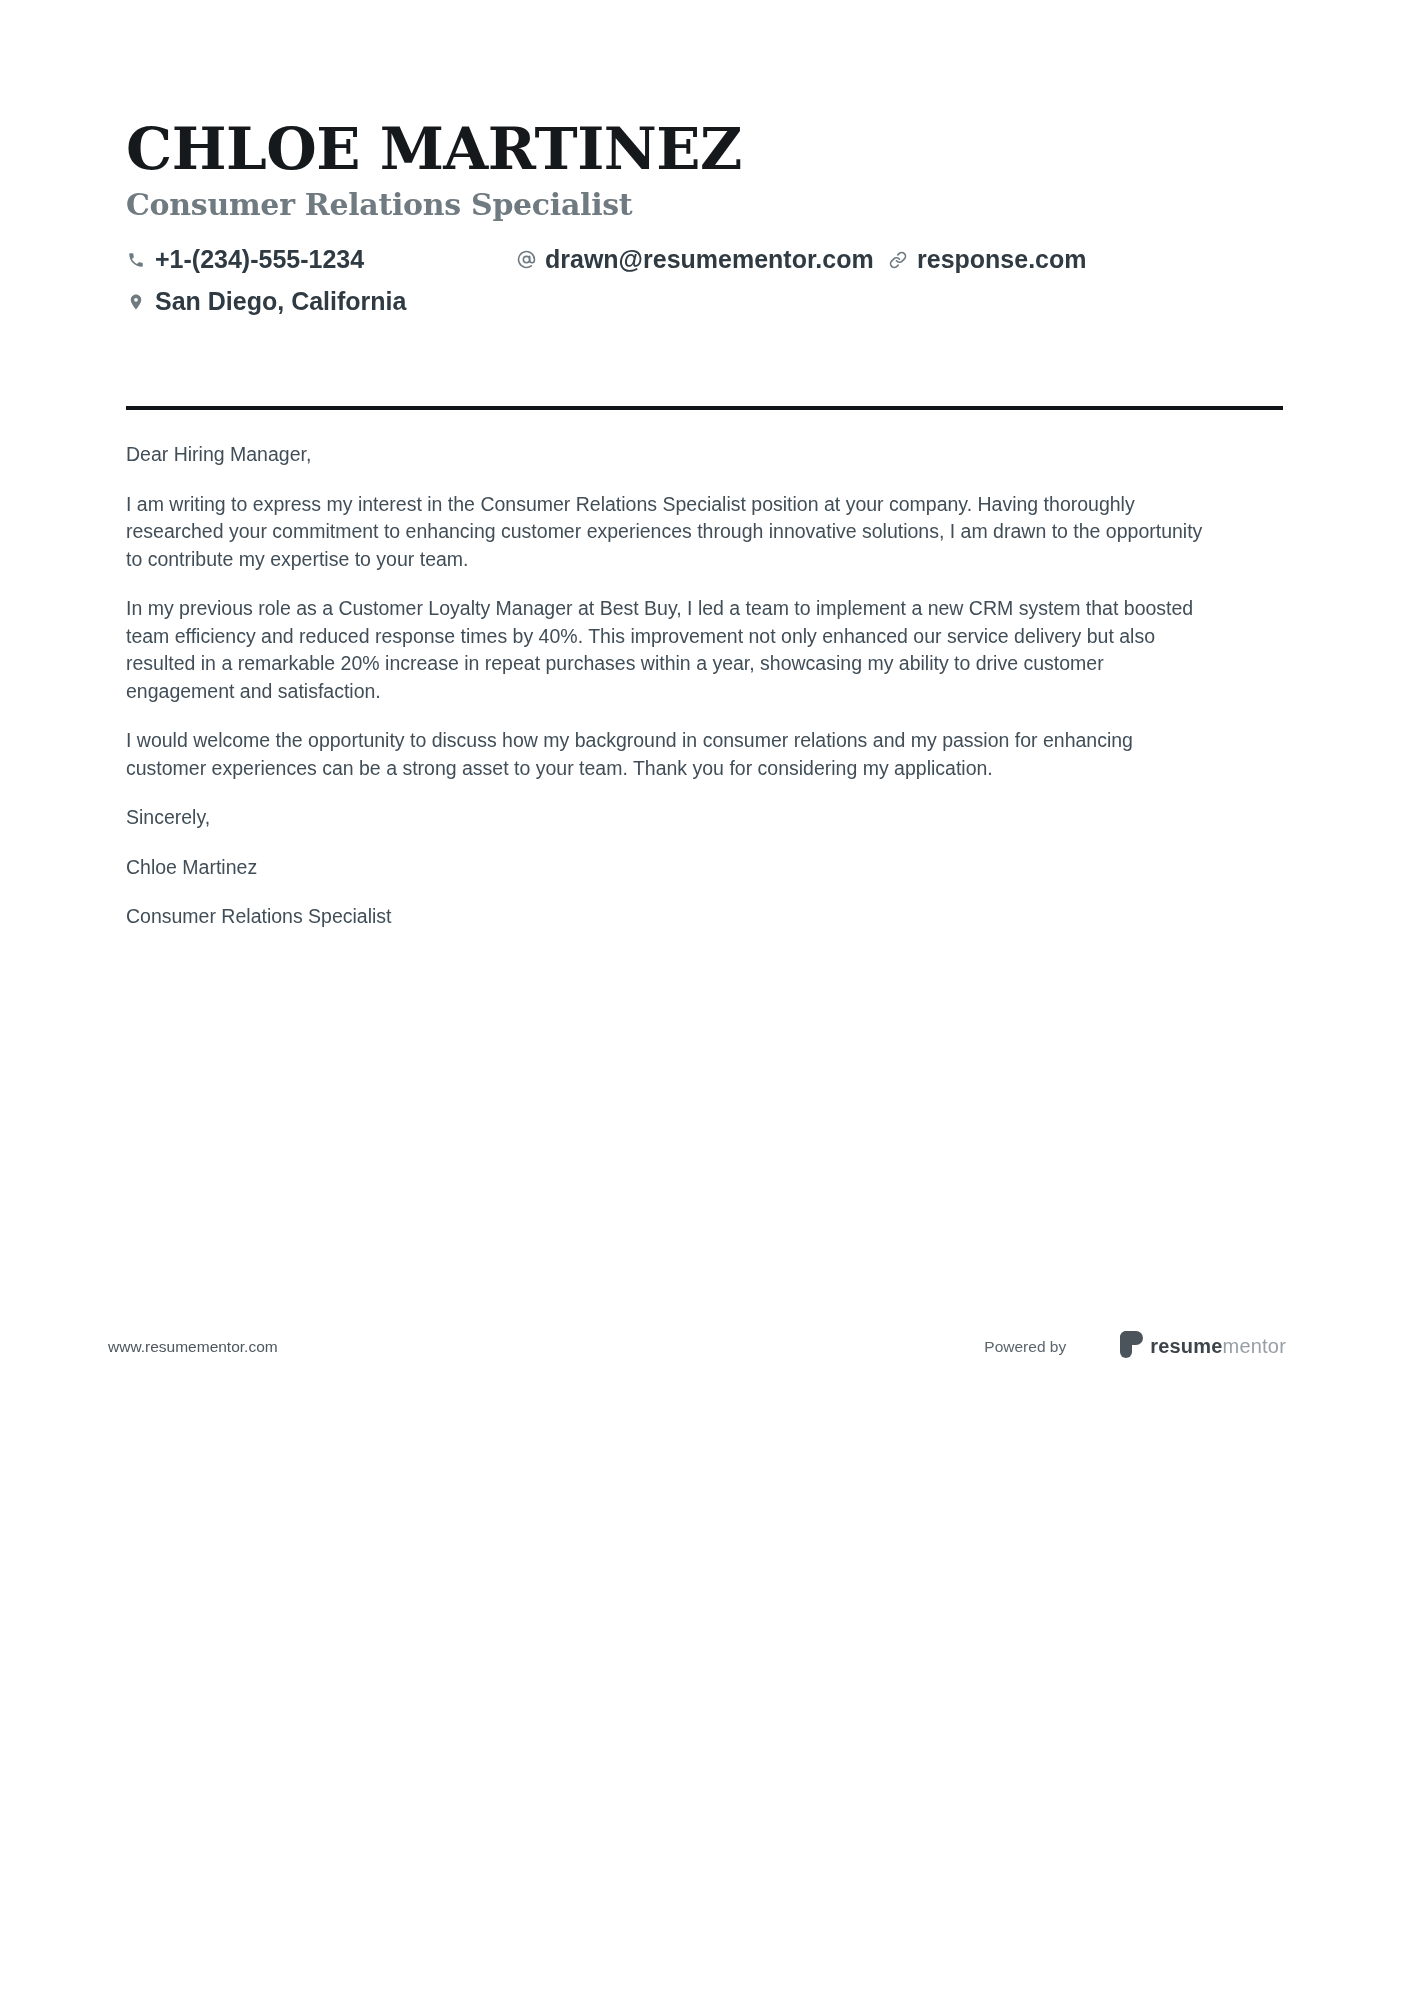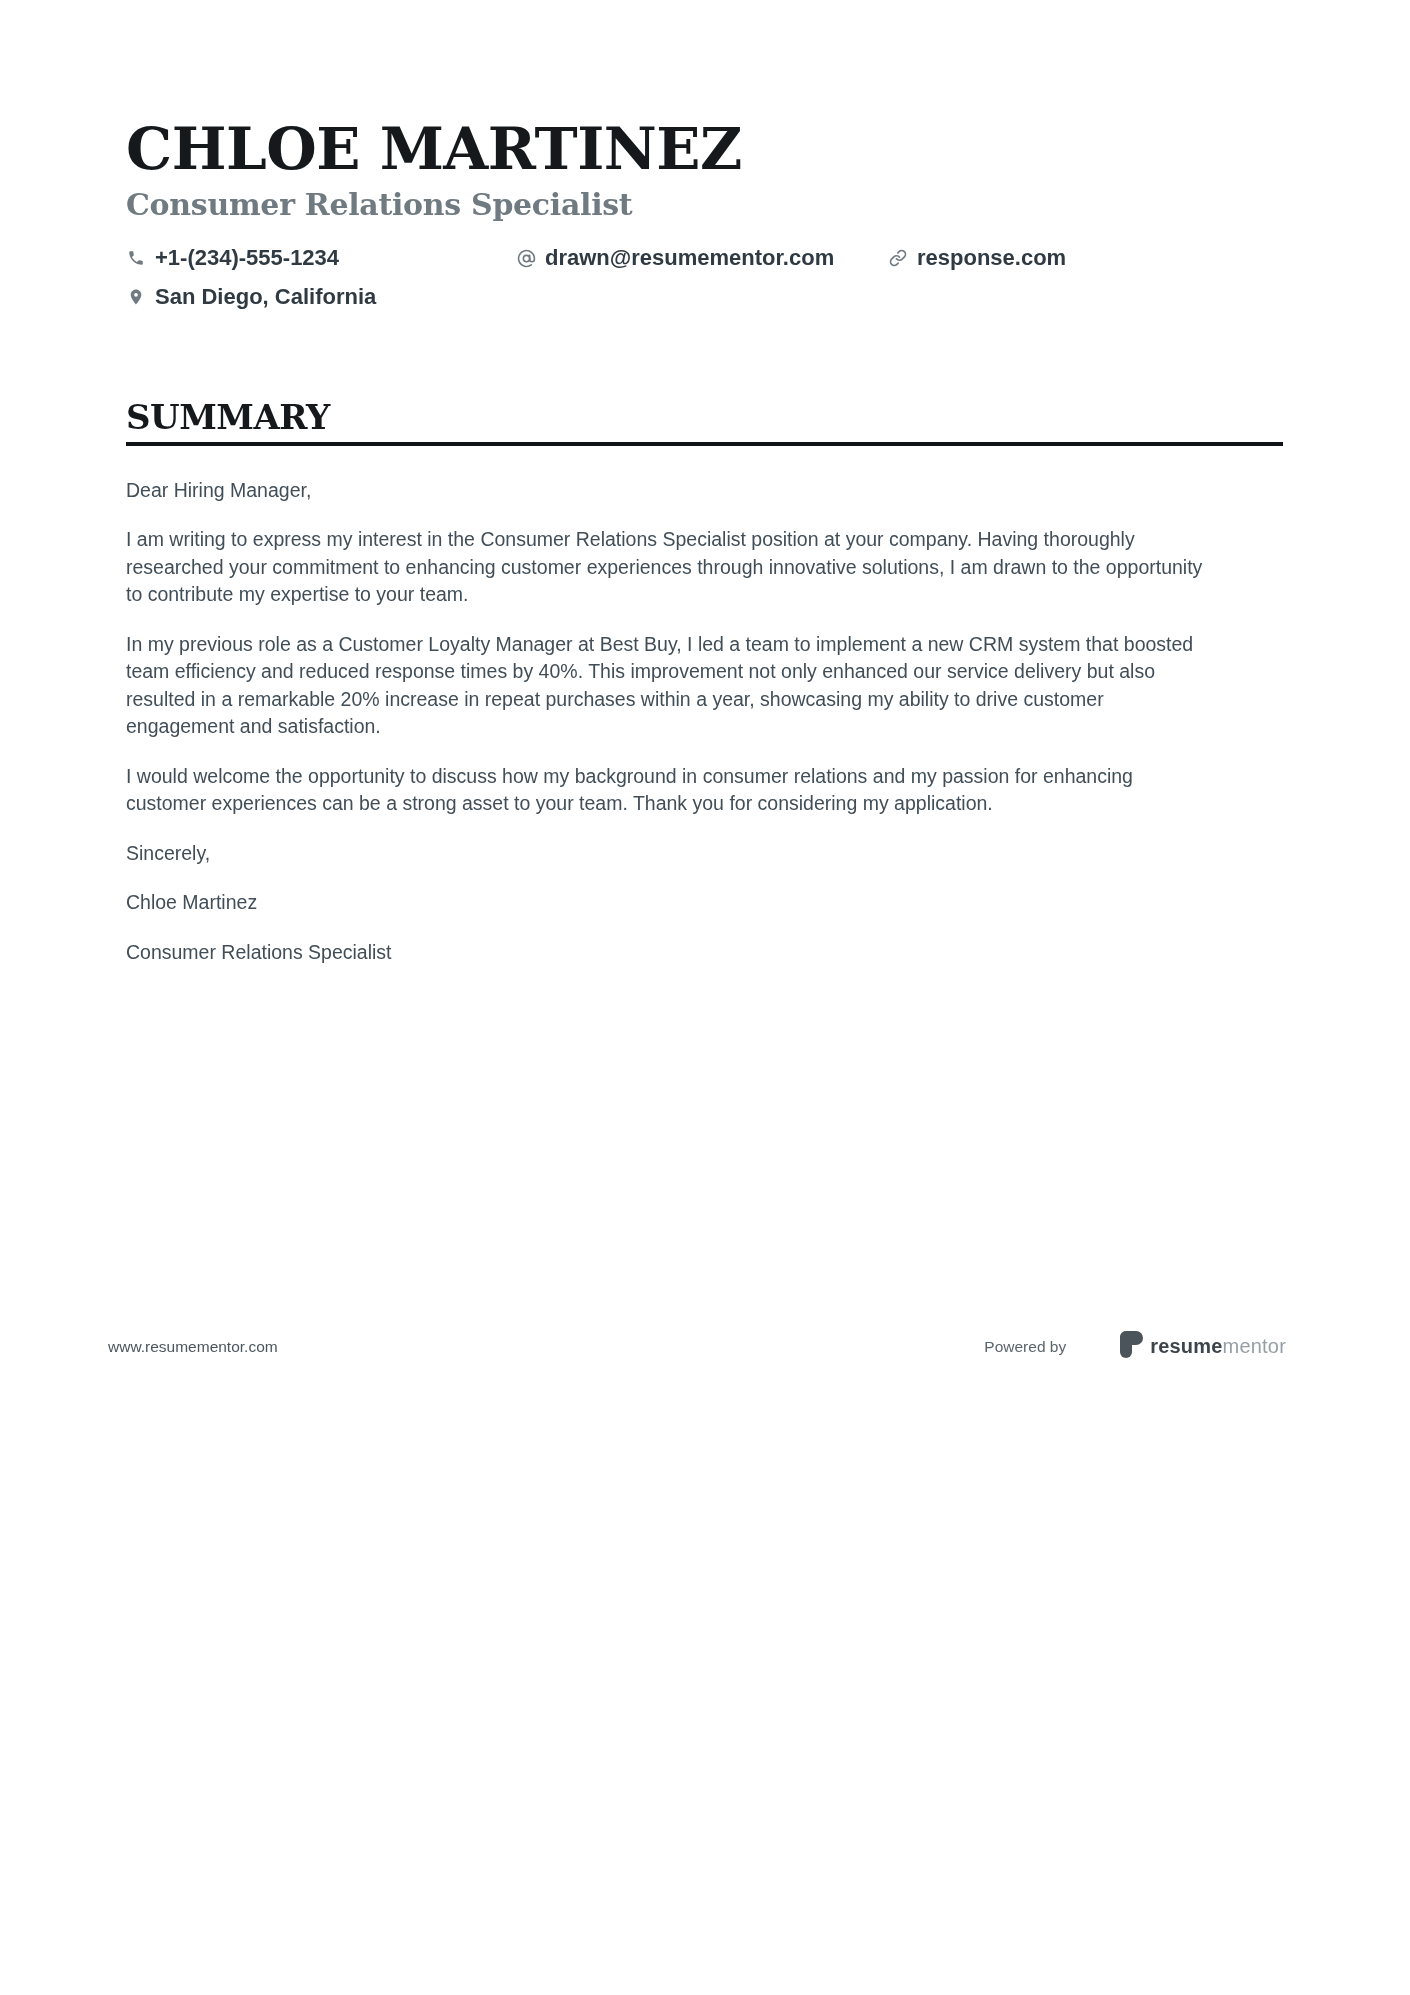--- a/index.html
+++ b/index.html
@@ -36,21 +36,21 @@
   .contact {
     margin-top: 22px;
     display: grid;
     grid-template-columns: 390px 372px 1fr;
     row-gap: 13px;
   }
   .contact-item {
     display: flex;
     align-items: center;
     gap: 9px;
-    font-size: 22px;
+    font-size: 25px;
     font-weight: 700;
     color: #2f3a42;
     white-space: nowrap;
   }
   .contact-item .ico {
     display: inline-flex;
     align-items: center;
     justify-content: center;
     width: 20px;
     flex: 0 0 20px;
@@ -155,21 +155,20 @@
         <span class="ico">
           <svg viewBox="0 0 24 24" width="18" height="18" fill="#6f7a81">
               <path d="M12 2C8.13 2 5 5.13 5 9c0 5.25 7 13 7 13s7-7.75 7-13c0-3.87-3.13-7-7-7zm0 9.5a2.5 2.5 0 1 1 0-5 2.5 2.5 0 0 1 0 5z"></path>
             </svg>
         </span>
         <span>San Diego, California</span>
       </div>
     </div>
 
     <div class="section">
-      <h2 class="section-heading">SUMMARY</h2>
       <div class="section-rule"></div>
 
       <div class="letter">
         <p>Dear Hiring Manager,</p>
         <p>I am writing to express my interest in the Consumer Relations Specialist position at your company. Having thoroughly researched your commitment to enhancing customer experiences through innovative solutions, I am drawn to the opportunity to contribute my expertise to your team.</p>
         <p>In my previous role as a Customer Loyalty Manager at Best Buy, I led a team to implement a new CRM system that boosted team efficiency and reduced response times by 40%. This improvement not only enhanced our service delivery but also resulted in a remarkable 20% increase in repeat purchases within a year, showcasing my ability to drive customer engagement and satisfaction.</p>
         <p>I would welcome the opportunity to discuss how my background in consumer relations and my passion for enhancing customer experiences can be a strong asset to your team. Thank you for considering my application.</p>
         <p>Sincerely,</p>
         <p>Chloe Martinez</p>
         <p>Consumer Relations Specialist</p>

